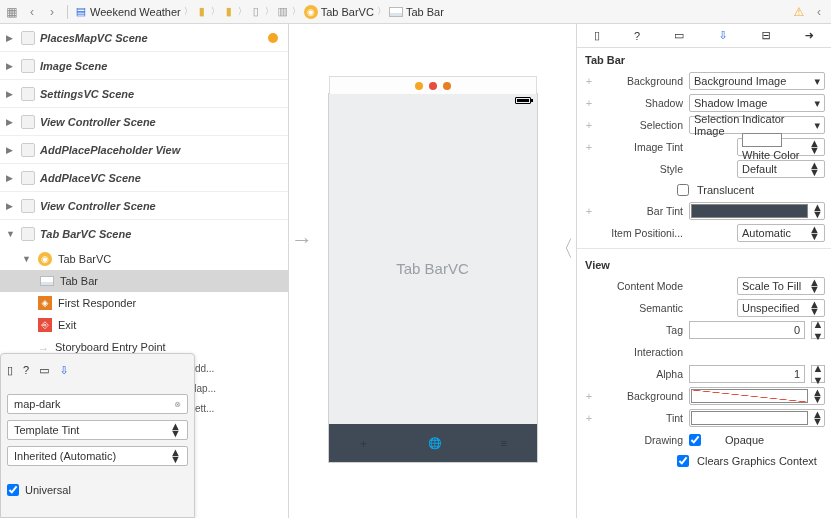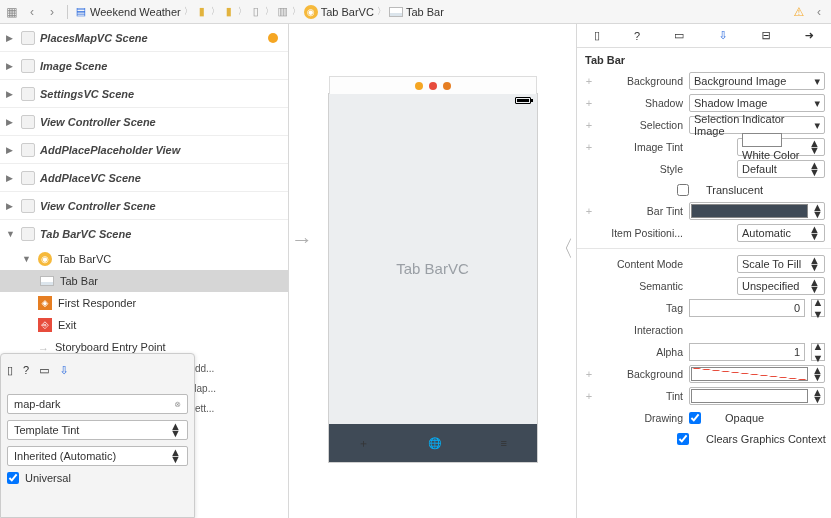--- a/index.html
+++ b/index.html
@@ -31,21 +31,21 @@
   .icon-tab::after { content:""; position:absolute; bottom:0; left:0; right:0; height:3px; background:#dce5ec; }
   .truncated { color:#555; font-size:10px; padding-left: 140px; height:20px; display:flex; align-items:center; }
   .warn-dot { margin-left:auto; margin-right:10px; width:10px;height:10px;border-radius:50%;background:#f5a623; }
 
   
   .popover { position:absolute; left:0; bottom:0; width:195px; height:165px; background:#f4f4f4; border:1px solid #ccc; border-radius:4px 4px 0 0; box-shadow:0 1px 4px rgba(0,0,0,.15); padding:6px; }
   .popover .mini-tb { display:flex; gap:10px; align-items:center; height:20px; margin-bottom:8px; color:#888; }
   .mini-tb .sel { color:#2d6cdf; }
   .field { background:#fff; border:1px solid #bbb; height:20px; display:flex; align-items:center; justify-content:space-between; padding:1px 6px; margin-bottom:6px; border-radius:2px; }
   .field .chev2 { color:#555; font-size:8px; }
-  .chk { display:flex; align-items:center; gap:6px; margin-top:6px; }
+  .chk { display:flex; align-items:center; gap:6px; margin-top:18px; }
 
   
   .canvas { flex: 1; position: relative; background:#fff; display:flex; align-items:center; justify-content:center; }
   .arrow-in { position:absolute; left:2px; top:200px; color:#b0b0b0; font-size:22px; }
   .arrow-out { position:absolute; right:2px; top:210px; color:#b0b0b0; font-size:22px; }
   .device { width:210px; height:370px; background:#eceef0; border:1px solid #d0d0d0; position:relative; margin-top: 14px; }
   .device-title { position:absolute; top:-18px; left:0; right:0; height:18px; display:flex; align-items:center; justify-content:center; gap:6px; background:#fdfdfd; border:1px solid #ddd; border-bottom:none; }
   .dot { width:8px; height:8px; border-radius:50%; }
   .d1{background:#f5a623}.d2{background:#e74c3c}.d3{background:#e67e22}
   .battery { position:absolute; top:3px; right:6px; width:16px; height:7px; border:1px solid #000; border-radius:1px; }
@@ -62,21 +62,21 @@
   .prop { display:flex; align-items:center; height:22px; padding:0 6px; gap:6px; }
   .plus { width:12px; color:#bbb; text-align:center; }
   .plabel { width:82px; text-align:right; color:#444; font-size:10.5px; }
   .pcontrol { flex:1; background:#fff; border:1px solid #bbb; height:18px; display:flex; align-items:center; padding:0 4px; font-size:10.5px; color:#888; border-radius:2px; justify-content:space-between; }
   .pcontrol.dark { color:#222;margin-left:48px; }
   .updown { font-size:7px; line-height:7px; color:#555; display:flex; flex-direction:column; }
   .colorwell { width:40px; height:14px; border:1px solid #888; margin-right:4px; display:inline-block; }
   .well-white { background:#fff; }
   .well-dark { background:#3f4a56; }
   .well-diag { background:linear-gradient(to top right, #fff 48%, #e74c3c 49%, #e74c3c 51%, #fff 52%); }
-  .chkrow { display:flex; align-items:center; height:20px; padding-left:100px; gap:17px; font-size:10.5px; }
+  .chkrow { display:flex; align-items:center; height:20px; padding-left:100px; gap:8px; font-size:10.5px; }
   input[type=checkbox]{ width:12px; height:12px; }
   .divider { height:1px; background:#e5e5e5; margin:4px 0; }
   .num-input { flex:1; background:#fff; border:1px solid #bbb; height:18px; display:flex; align-items:center; justify-content:flex-end; padding:0 4px; font-size:10.5px; }
   .stepper { width:14px; height:18px; border:1px solid #bbb; display:flex; flex-direction:column; font-size:6px; align-items:center; justify-content:center; color:#555; }
 </style>
 </head>
 <body>
 
 <div class="toolbar">
   <span class="tb-icon">▦</span>
@@ -313,20 +313,21 @@
       <div class="pcontrol dark">
         <span>Automatic</span>
         <span class="updown">
             <span>▲</span>
             <span>▼</span>
           </span>
       </div>
     </div>
 
     <div class="divider"></div>
+    <div class="section-h">View</div>
 
     <div class="prop">
       <span class="plus"></span>
       <span class="plabel">Content Mode</span>
       <div class="pcontrol dark">
         <span>Scale To Fill</span>
         <span class="updown">
             <span>▲</span>
             <span>▼</span>
           </span>

